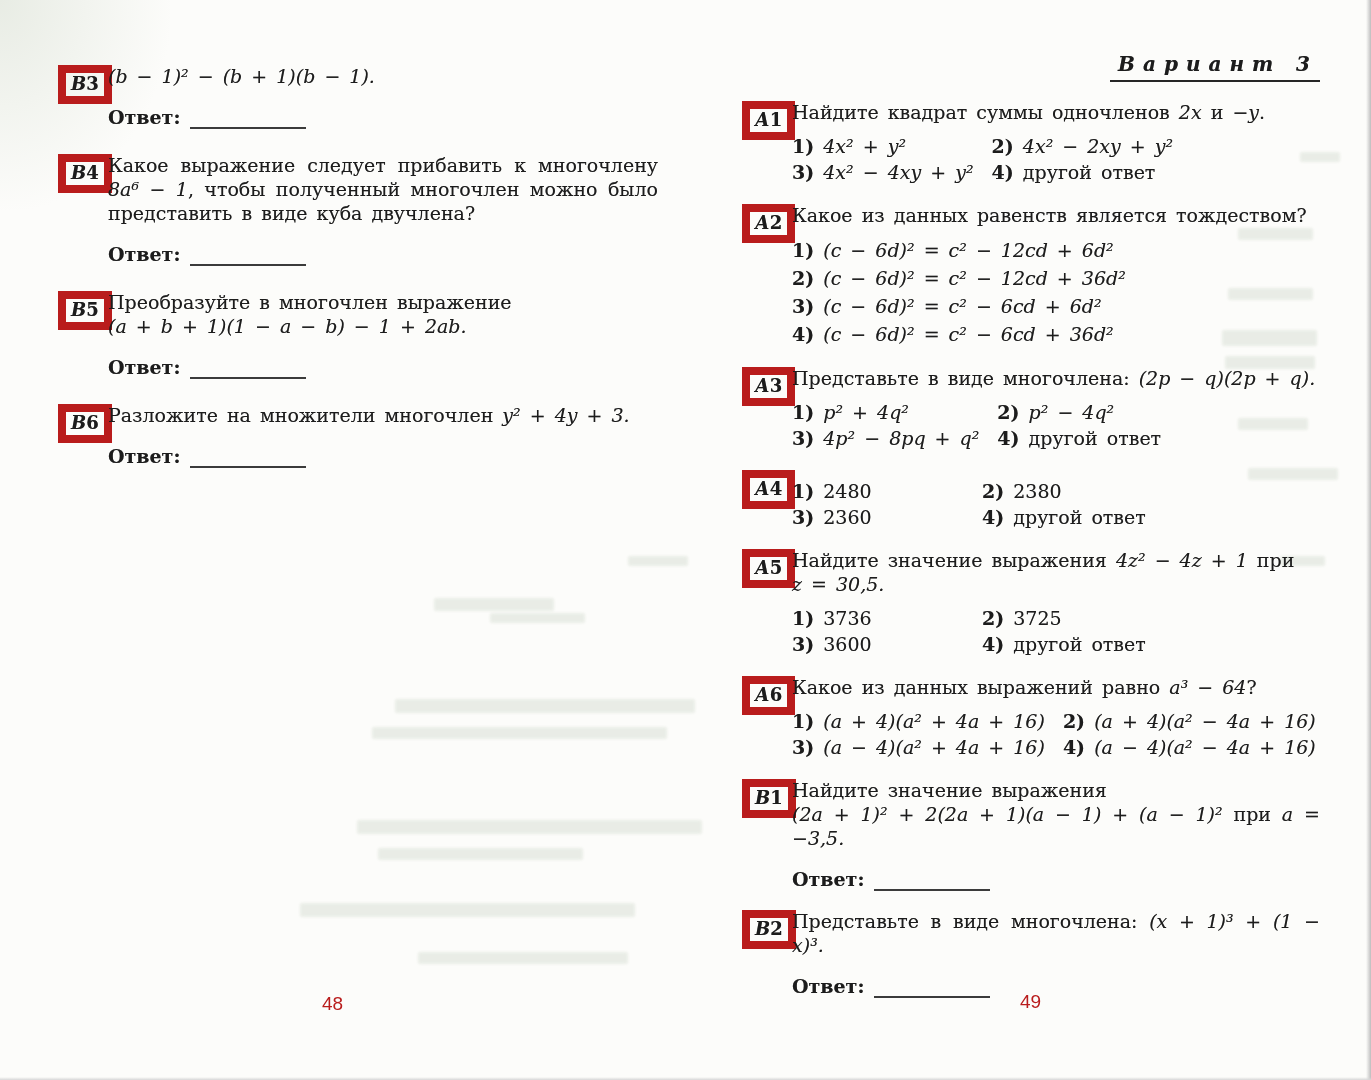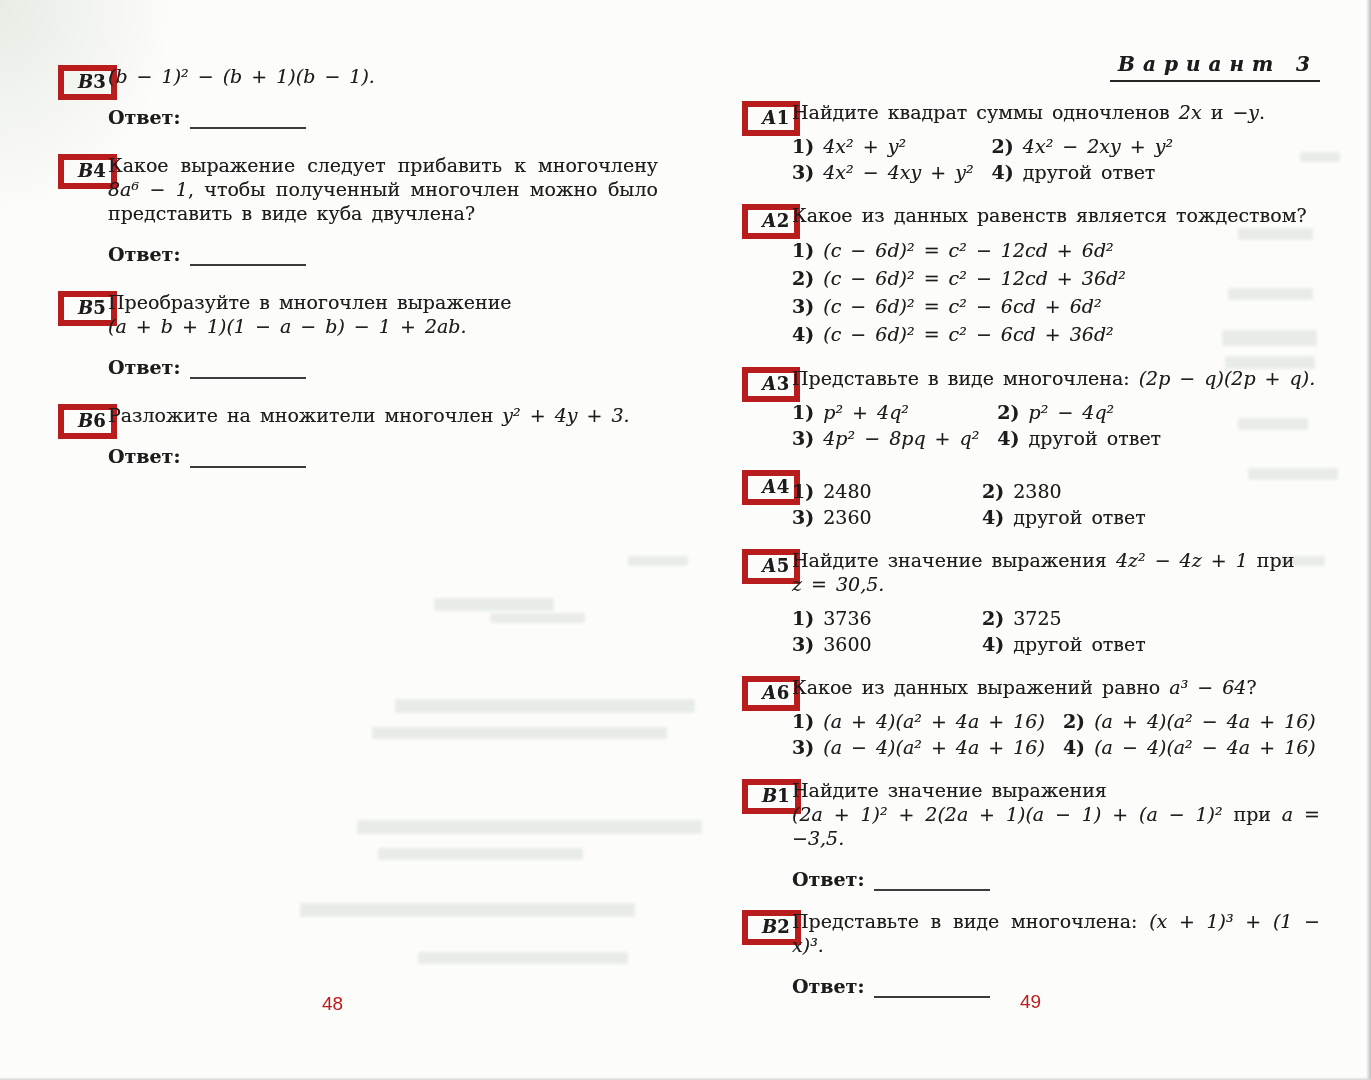--- a/index.html
+++ b/index.html
@@ -22,21 +22,21 @@
   .col{position:absolute;}
   .left-col{left:58px;top:64px;width:600px;}
   .right-col{left:742px;top:52px;width:578px;}
   .v-title{text-align:right;margin:0 0 24px 0;font-size:20px;line-height:24px;font-weight:bold;}
   .v-title span{font-style:italic;letter-spacing:.40em;border-bottom:2px solid #262626;
     padding:0 2px 4px 8px;text-shadow:0 0 .5px rgba(28,28,28,.55);}
   .problem{display:flex;align-items:flex-start;}
   .left-col .problem{margin-bottom:24px;}
   .right-col .problem{margin-bottom:18px;}
   .label-col{flex:0 0 50px;width:50px;padding-top:1px;}
-  .label-box{display:inline-block;border:6px solid #b91c1c;padding:0 5px 1px 14px;
+  .label-box{display:inline-block;border:8px solid #b91c1c;padding:0 5px 1px 5px;
     font-weight:bold;font-size:18px;line-height:22px;
     text-shadow:0 0 .5px rgba(28,28,28,.55);}
   .label-box::first-letter{font-style:italic;}
   .content{flex:1;font-size:19px;line-height:24px;
     text-shadow:0 0 .5px rgba(28,28,28,.45);}
   .stline{text-align:justify;word-spacing:3px;}
   .math{font-style:italic;}
   .options{margin-top:9px;}
   .option{word-spacing:3px;}
   .cols-1 .option{line-height:28px;}

